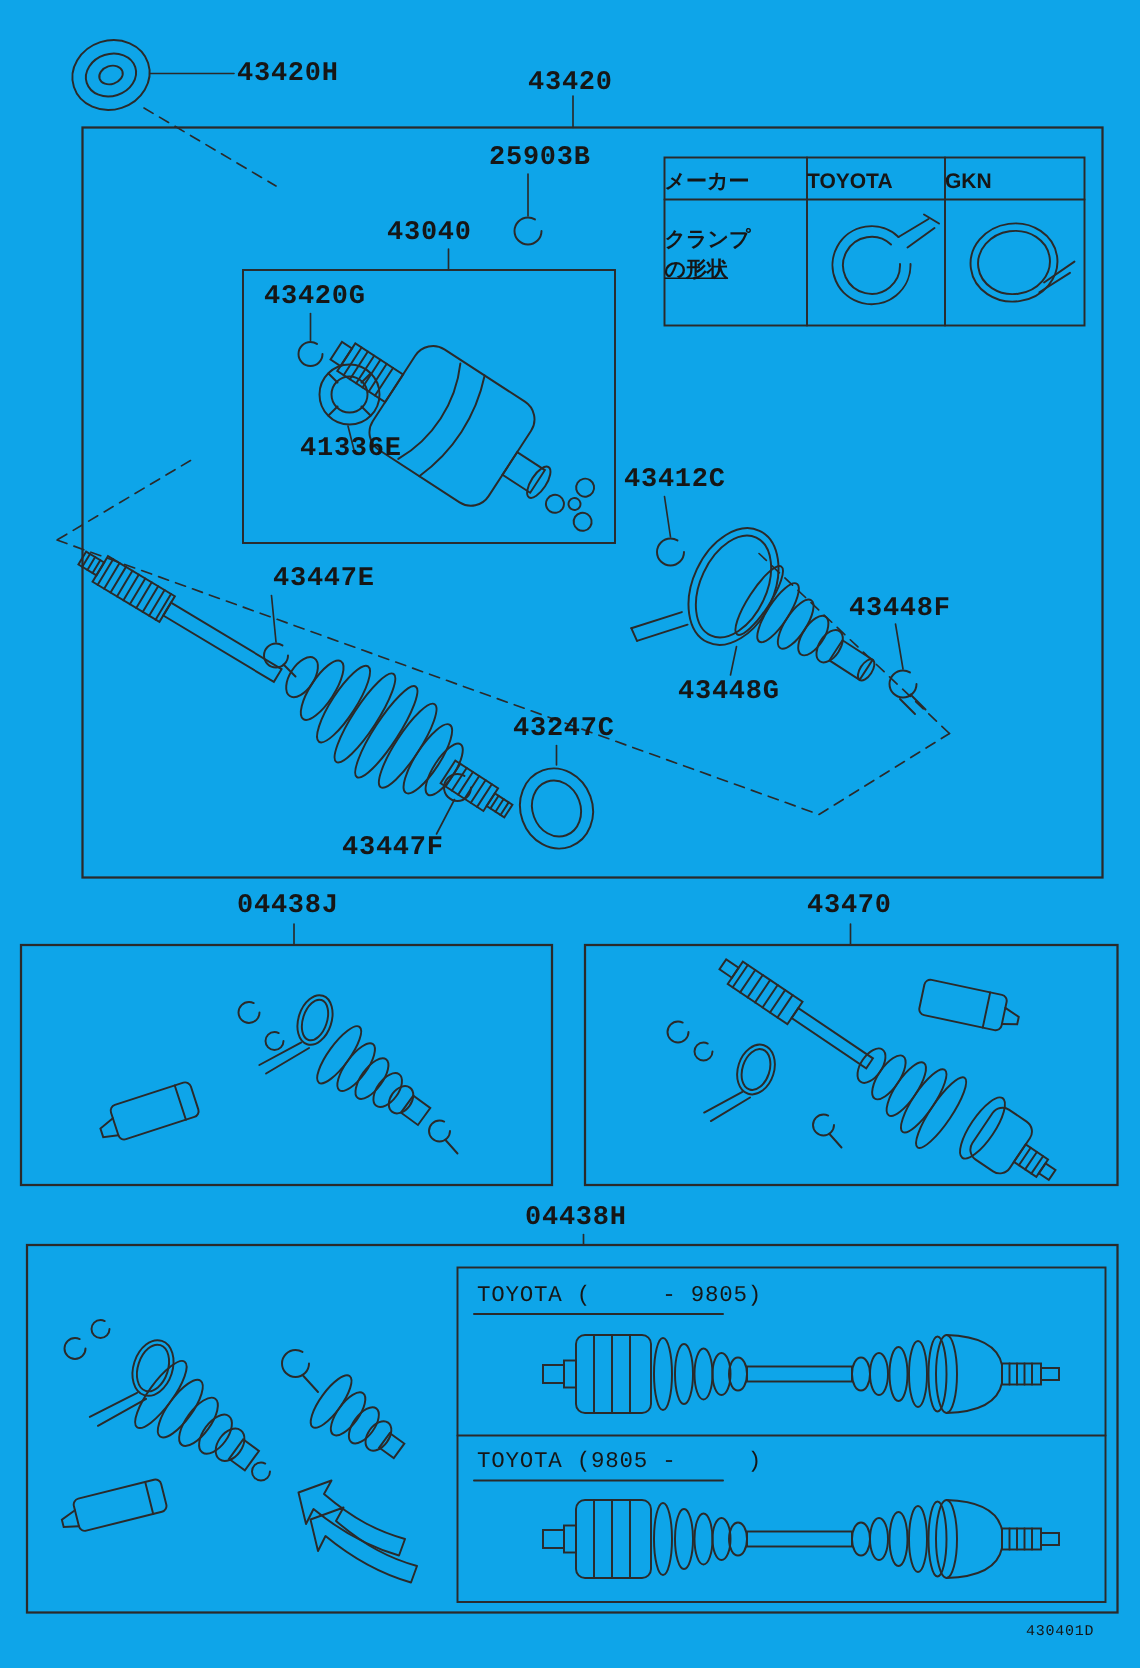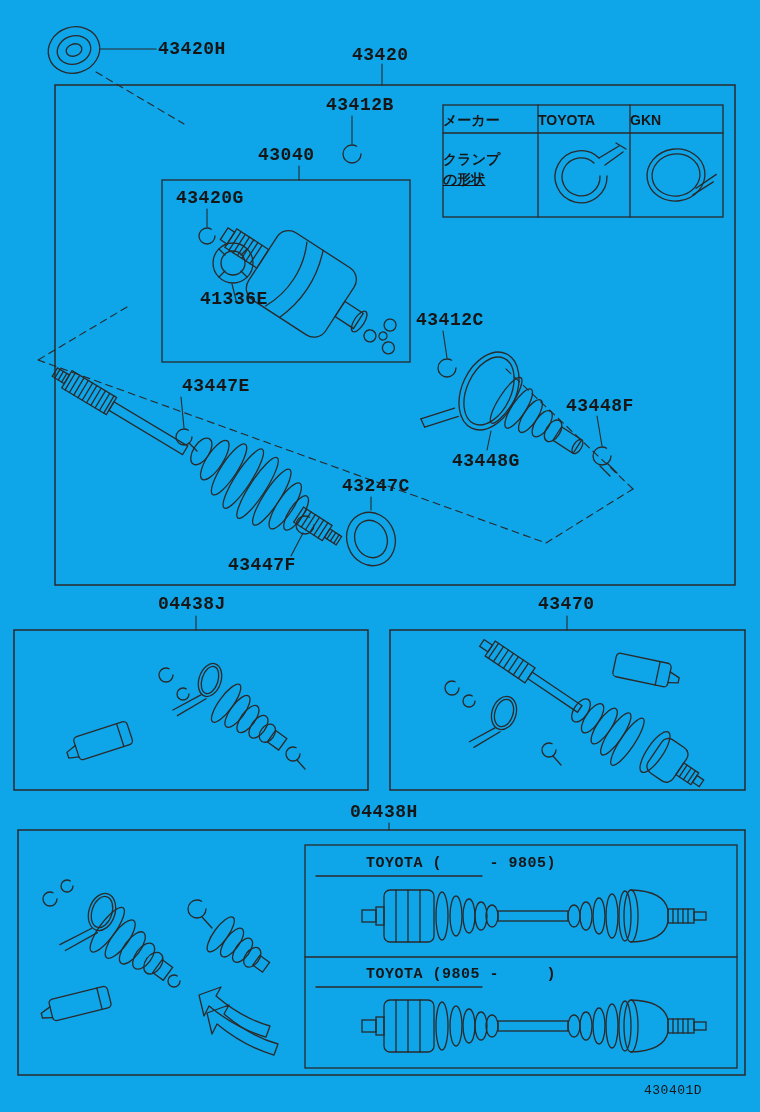--- a/index.html
+++ b/index.html
@@ -11,25 +11,25 @@
   .art { position:absolute; left:0; top:0; }
   .part-label {
     position:absolute; font-weight:bold; font-size:18px; line-height:1;
     letter-spacing:0.5px; white-space:pre; color:#161616;
   }
   .table-text {
     position:absolute; font-family:"Liberation Sans", sans-serif;
     font-size:14px; font-weight:bold; line-height:1;
   }
   .variant-label {
-    position:absolute; font-weight:bold; font-size:15px; line-height:1;
-    white-space:pre; letter-spacing:0.5px;margin-left:48px;
+    position:absolute; font-weight:normal; font-size:15px; line-height:1;
+    white-space:pre; letter-spacing:0.5px;
   }
   .doc-number {
-    position:absolute; left:644px; top:1084px; font-size:13px; line-height:1;
+    position:absolute; left:684px; top:1084px; font-size:10px; line-height:1;
     letter-spacing:0.5px;
   }
 </style>
 </head>
 <body>
 
 <div class="page">
 
   <svg class="art" width="760" height="1112" viewBox="0 0 760 1112">
     <defs>
@@ -366,21 +366,21 @@
         <use href="#ds" transform="translate(362,916)"></use>
       </g>
       <g>
         <use href="#ds" transform="translate(362,1026)"></use>
       </g>
     </g>
   </svg>
 
   <div class="part-label" style="left:158px; top:40px;">43420H</div>
   <div class="part-label" style="left:352px; top:46px;">43420</div>
-  <div class="part-label" style="left:326px; top:96px;">43412B</div>
+  <div class="part-label" style="left:326px; top:96px;">25903B</div>
   <div class="part-label" style="left:258px; top:146px;">43040</div>
   <div class="part-label" style="left:176px; top:189px;">43420G</div>
   <div class="part-label" style="left:200px; top:290px;">41336E</div>
   <div class="part-label" style="left:416px; top:311px;">43412C</div>
   <div class="part-label" style="left:146px; top:377px;margin-left:36px;">43447E</div>
   <div class="part-label" style="left:566px; top:397px;">43448F</div>
   <div class="part-label" style="left:452px; top:452px;">43448G</div>
   <div class="part-label" style="left:342px; top:477px;">43247C</div>
   <div class="part-label" style="left:228px; top:556px;">43447F</div>
   <div class="part-label" style="left:158px; top:595px;">04438J</div>

